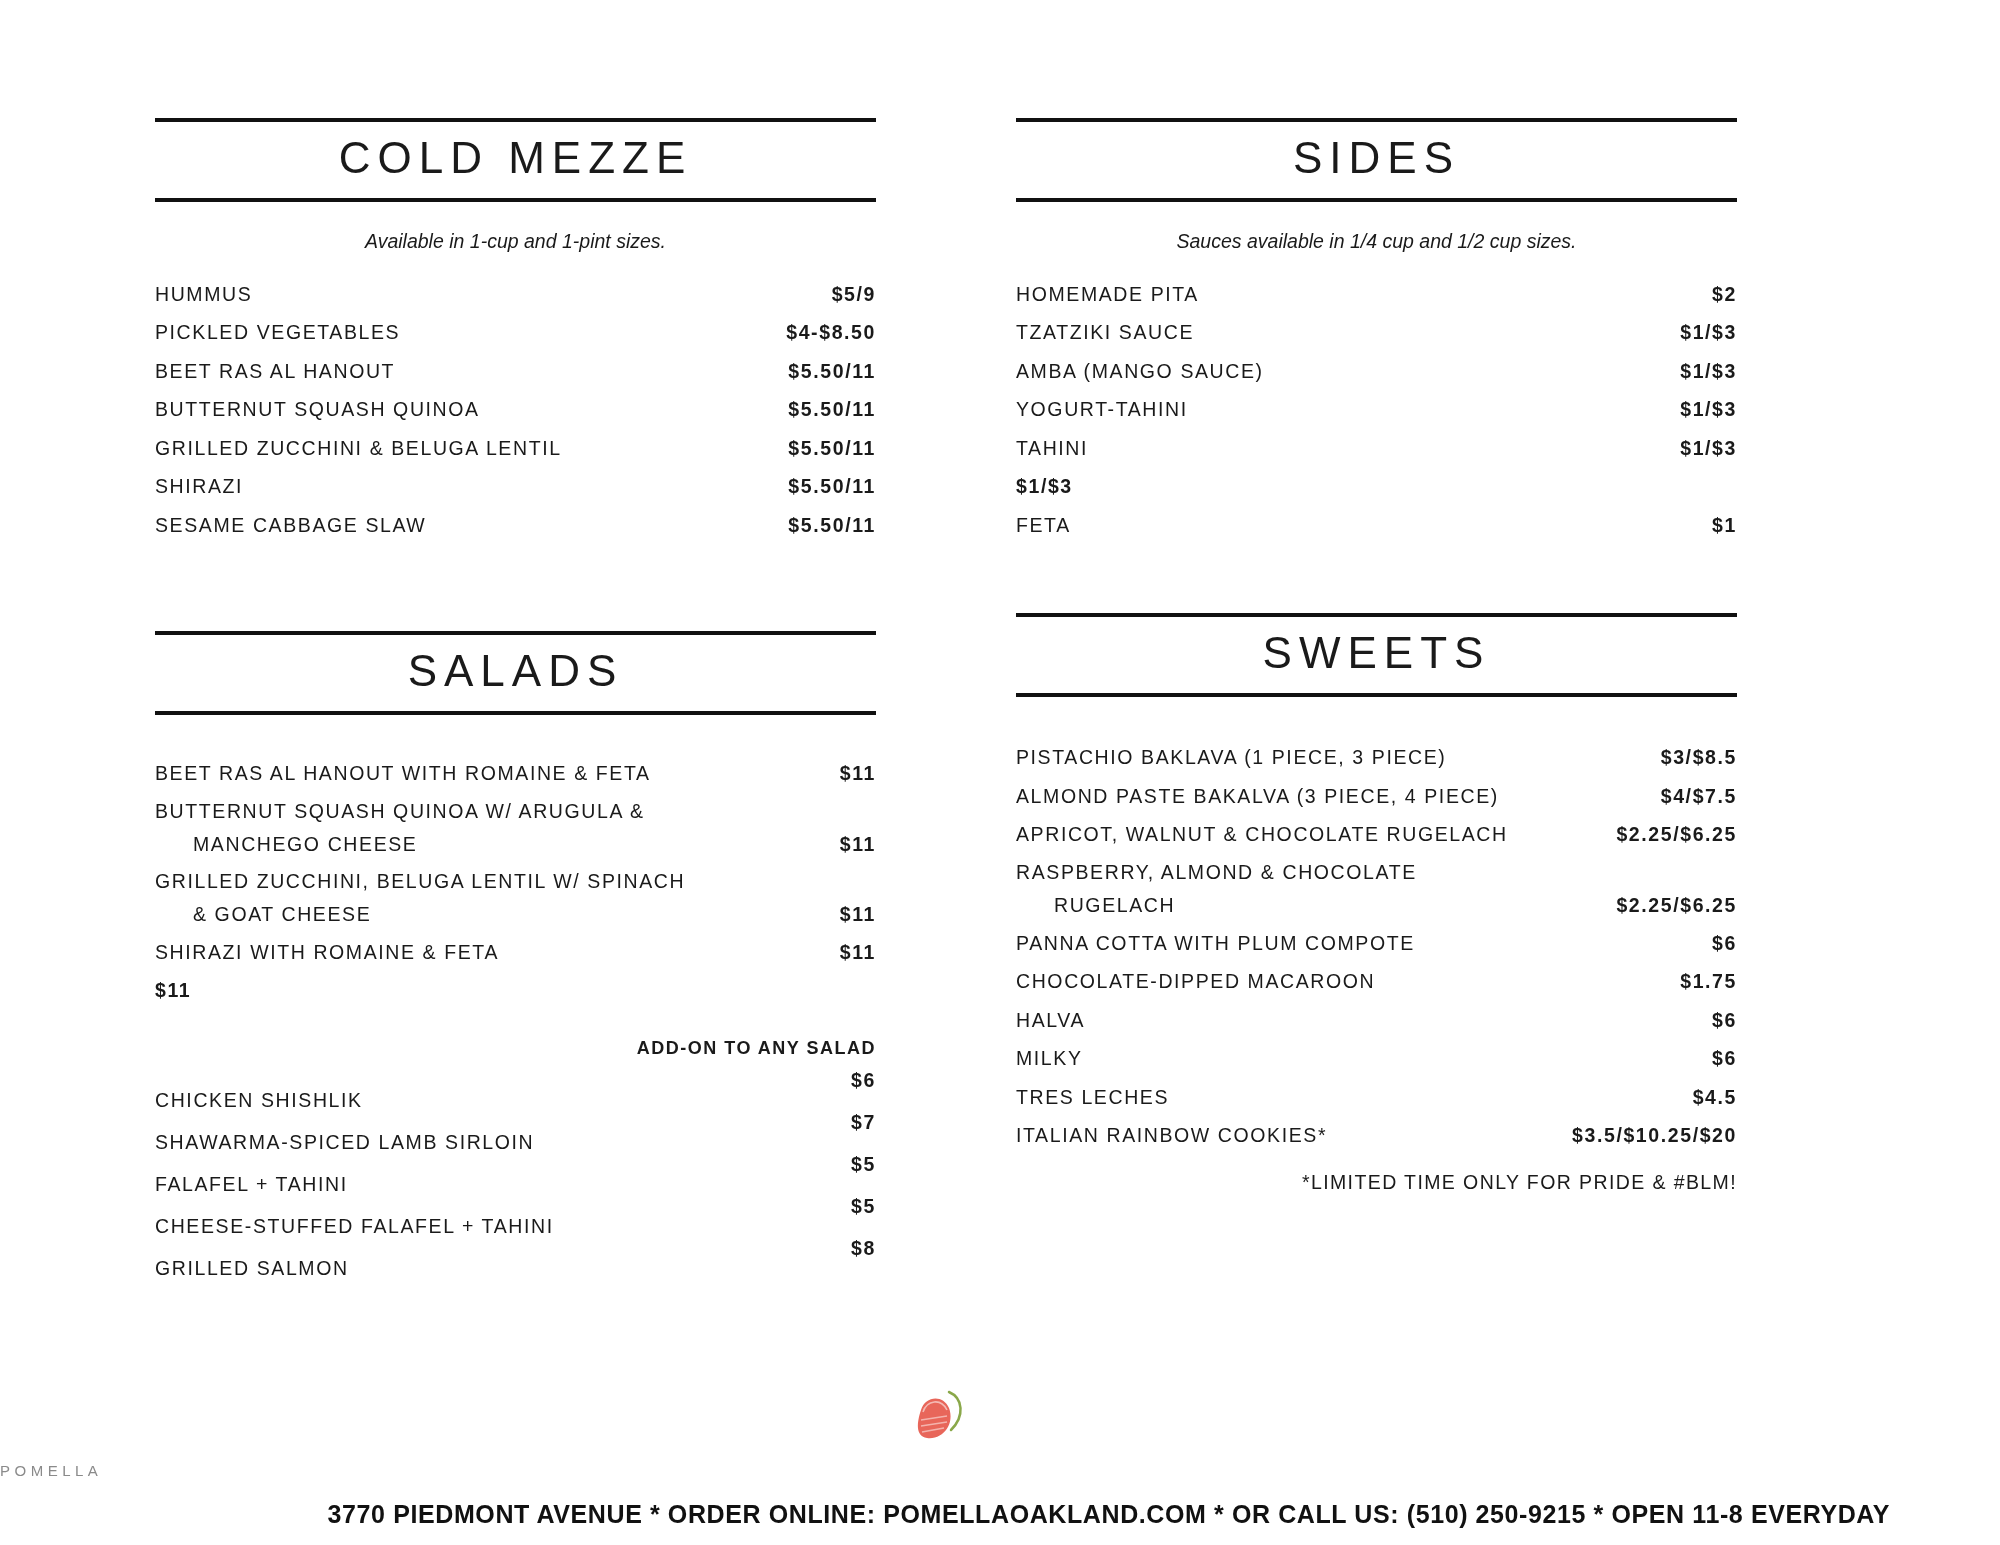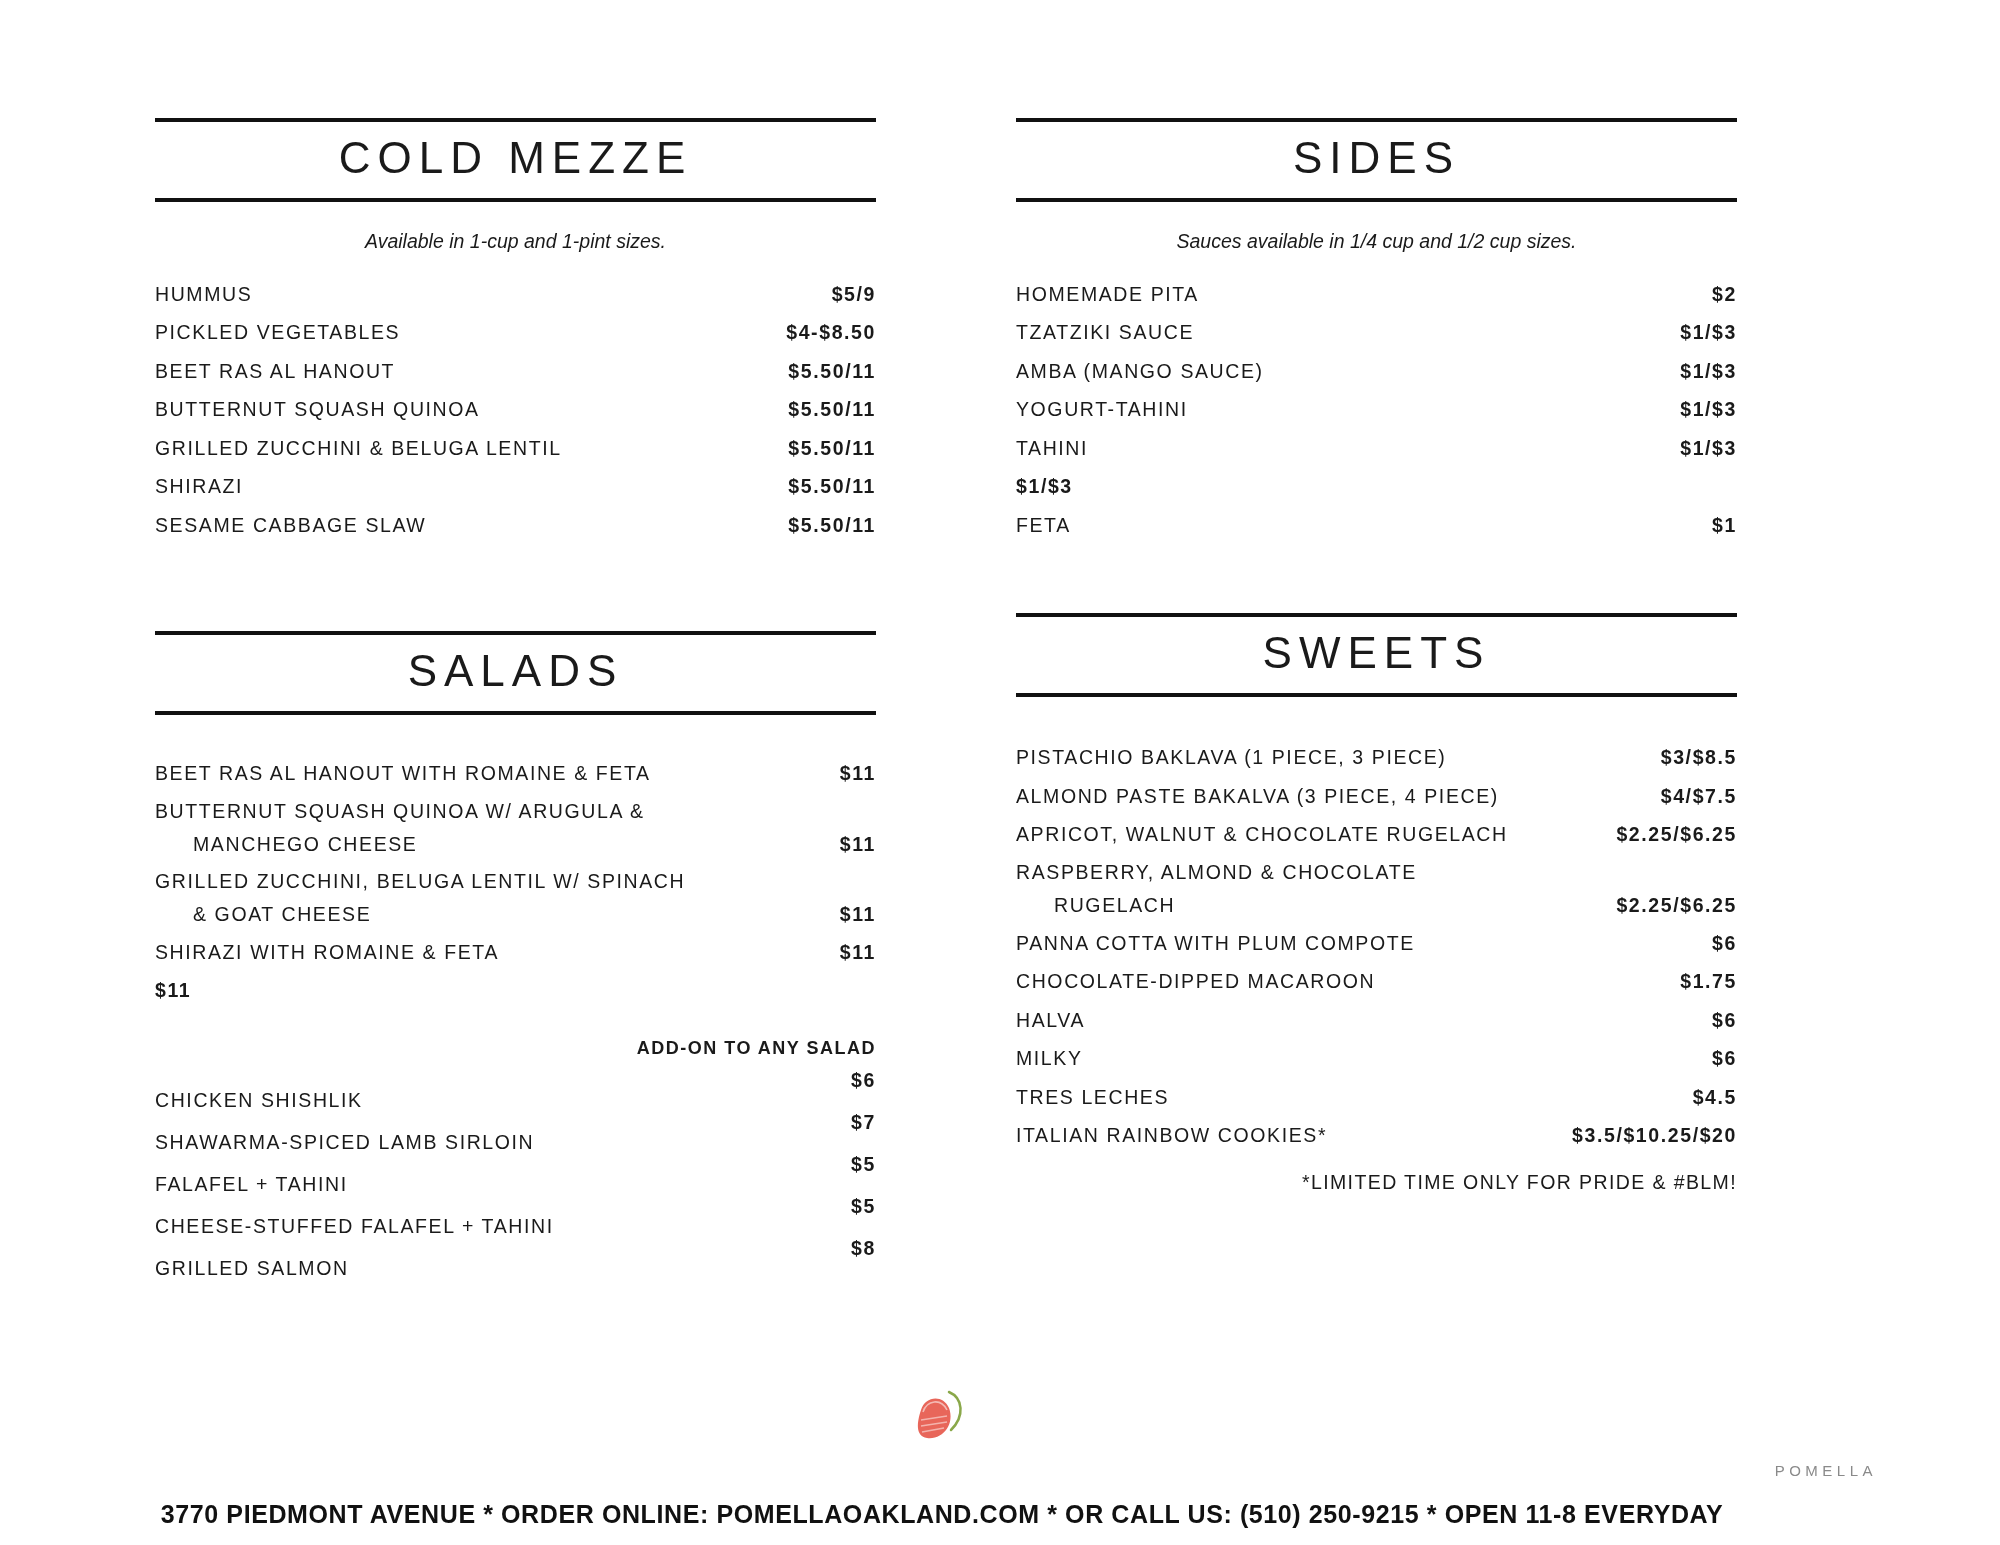--- a/index.html
+++ b/index.html
@@ -140,41 +140,41 @@
 
   .spacer-sections { height: 86px; }
   .spacer-sections-right { height: 68px; }
 
   
   .logo-wrap {
     position: absolute;
     left: 0;
     right: 15px;
     bottom: 66px;
-    text-align: right;
+    text-align: left;
   }
   .logo-mark {
     width: 96px;
     height: 74px;
     margin: 0 auto;
     position: relative;
   }
   .logo-mark svg { display: block; }
   .logo-text {
     font-size: 15px;
     letter-spacing: 4.5px;
     color: #8a8a8a;
     margin-top: 2px;
   }
   .footer-bar {
     position: absolute;
     left: 0;
-    right: 8px;
+    right: 2px;
     bottom: 16px;
-    text-align: center;
+    text-align: right;
     font-size: 25px;
     font-weight: bold;
     letter-spacing: 0.6px;
     color: #111;
   }
 </style>
 </head>
 <body>
 
 <div class="page">

